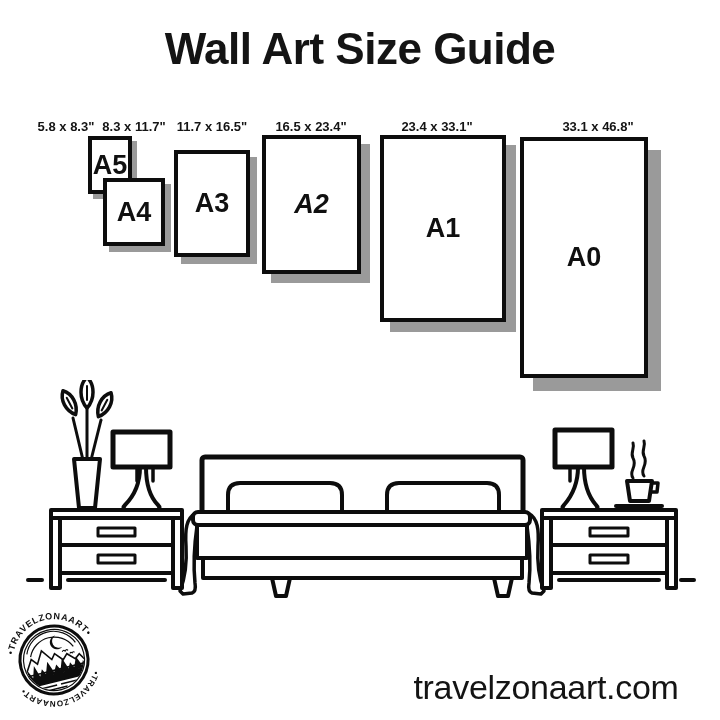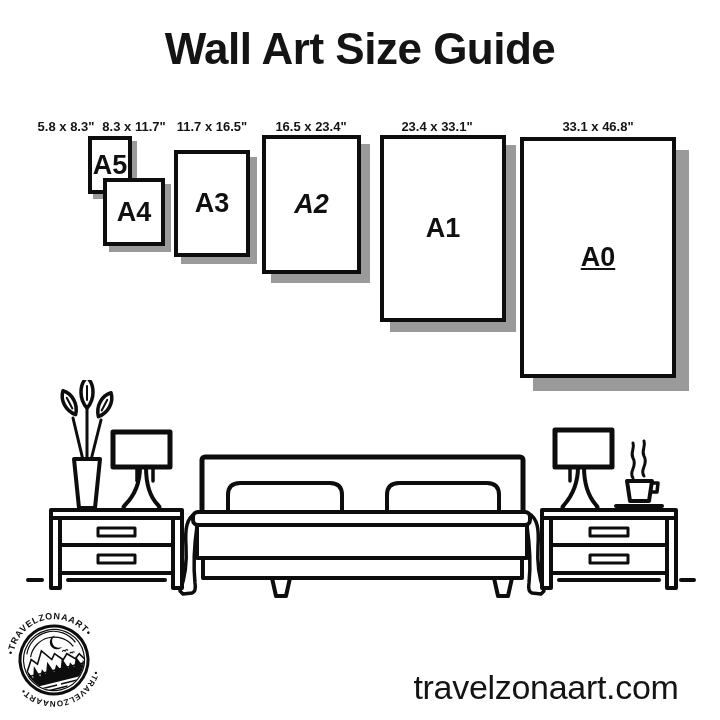--- a/index.html
+++ b/index.html
@@ -20,21 +20,21 @@
   .size-letter{font-weight:bold;font-size:27px;color:#101010;letter-spacing:0;}
   .dim-label{
     position:absolute;top:119px;transform:translateX(-50%);
     font-size:13px;font-weight:bold;white-space:nowrap;color:#141414;
   }
   .f-a5{left:44px;top:136px;width:44px;height:58px;box-shadow:5px 5px 0 #9a9a9a;margin-left:44px;}
   .f-a4{left:103px;top:135px;width:62px;height:68px;box-shadow:6px 6px 0 #9a9a9a;margin-top:43px;}
   .f-a3{left:174px;top:135px;width:76px;height:107px;box-shadow:7px 7px 0 #9a9a9a;margin-top:15px;}
   .f-a2{left:262px;top:135px;width:99px;height:139px;box-shadow:9px 9px 0 #9a9a9a;font-style:italic;}
   .f-a1{left:380px;top:135px;width:126px;height:187px;box-shadow:10px 10px 0 #9a9a9a;}
-  .f-a0{left:520px;top:137px;width:156px;height:241px;box-shadow:13px 13px 0 #9a9a9a;text-decoration:underline;}
+  .f-a0{left:520px;top:137px;width:128px;height:241px;box-shadow:13px 13px 0 #9a9a9a;}
   .l-a5{left:66px;} .l-a4{left:134px;} .l-a3{left:212px;}
   .l-a2{left:311px;} .l-a1{left:437px;} .l-a0{left:598px;}
   .bedroom-svg{position:absolute;left:0;top:380px;width:720px;height:230px;}
   .badge-wrap{position:absolute;left:2px;top:608px;width:104px;height:108px;}
   .site-url{
     position:absolute;top:668px;left:546px;transform:translateX(-50%);
     font-size:34px;font-weight:normal;letter-spacing:-0.3px;white-space:nowrap;color:#141414;
   }
 </style>
 </head>

